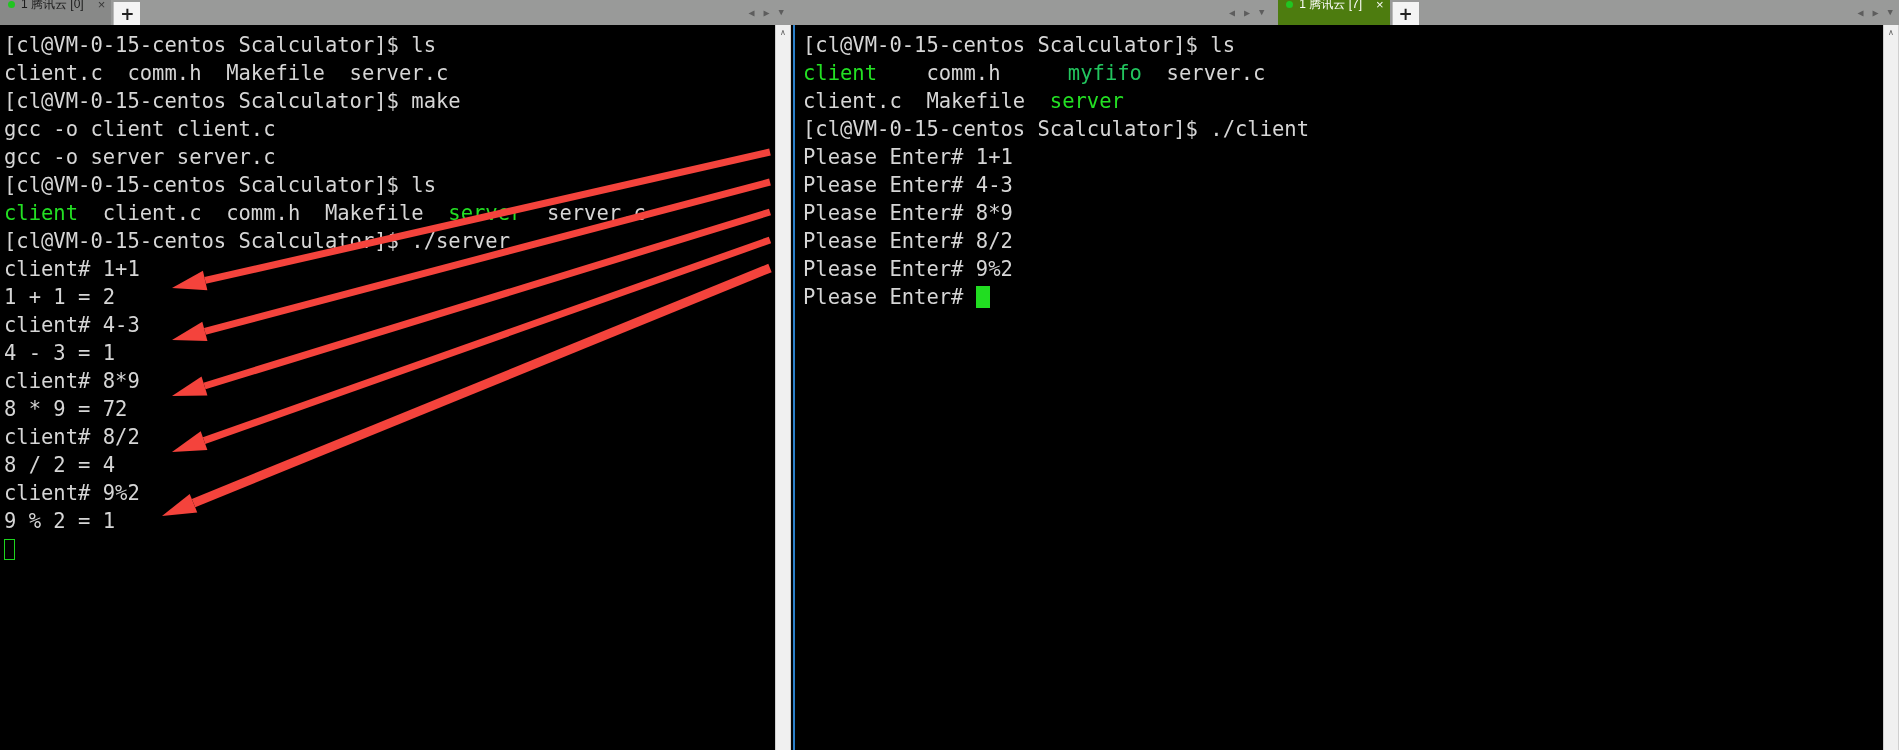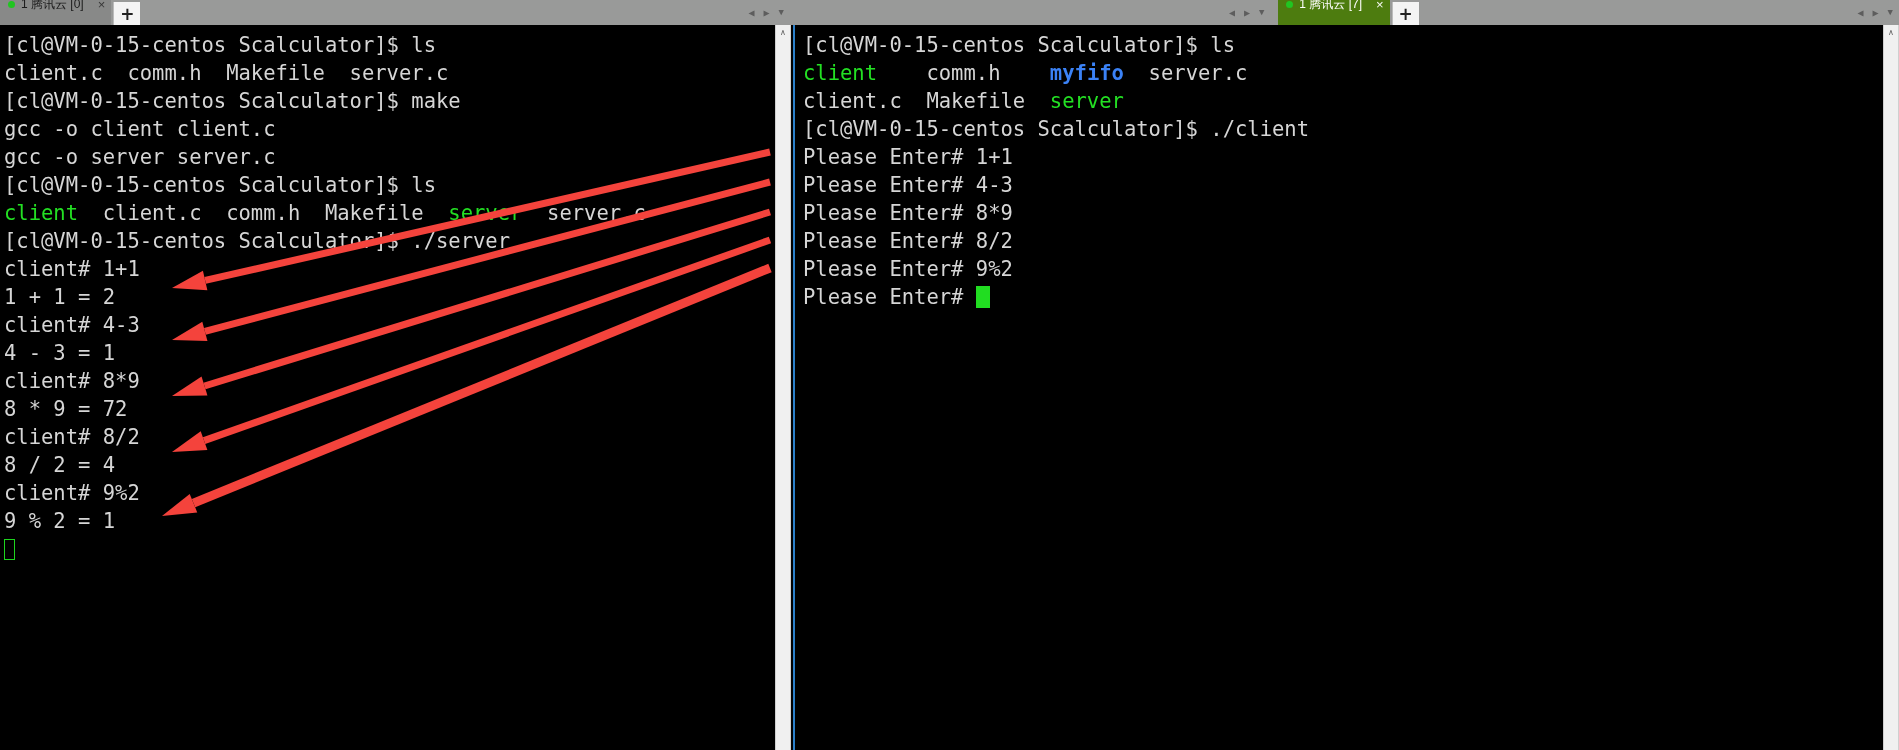--- a/index.html
+++ b/index.html
@@ -102,21 +102,21 @@
     font-family: "DejaVu Sans Mono", monospace;
     font-size: 20.5px;
     line-height: 28px;
     color: #d6d6d6;
     white-space: pre;
   }
   .pane.right .term { padding-left: 8px; }
 
   .line { height: 28px; }
   .g { color: #23e023; font-weight: normal; }  
-  .y { color: #3b82f6; font-weight: bold; }  
+  .y { color: #22c55e; font-weight: normal; margin-left: 18px; }  
 
   .cursor-hollow {
     display: inline-block;
     width: 11px; height: 21px;
     border: 1.5px solid #1ed41e;
     box-sizing: border-box;
     vertical-align: -4px;
   }
   .cursor-solid {
     display: inline-block;

